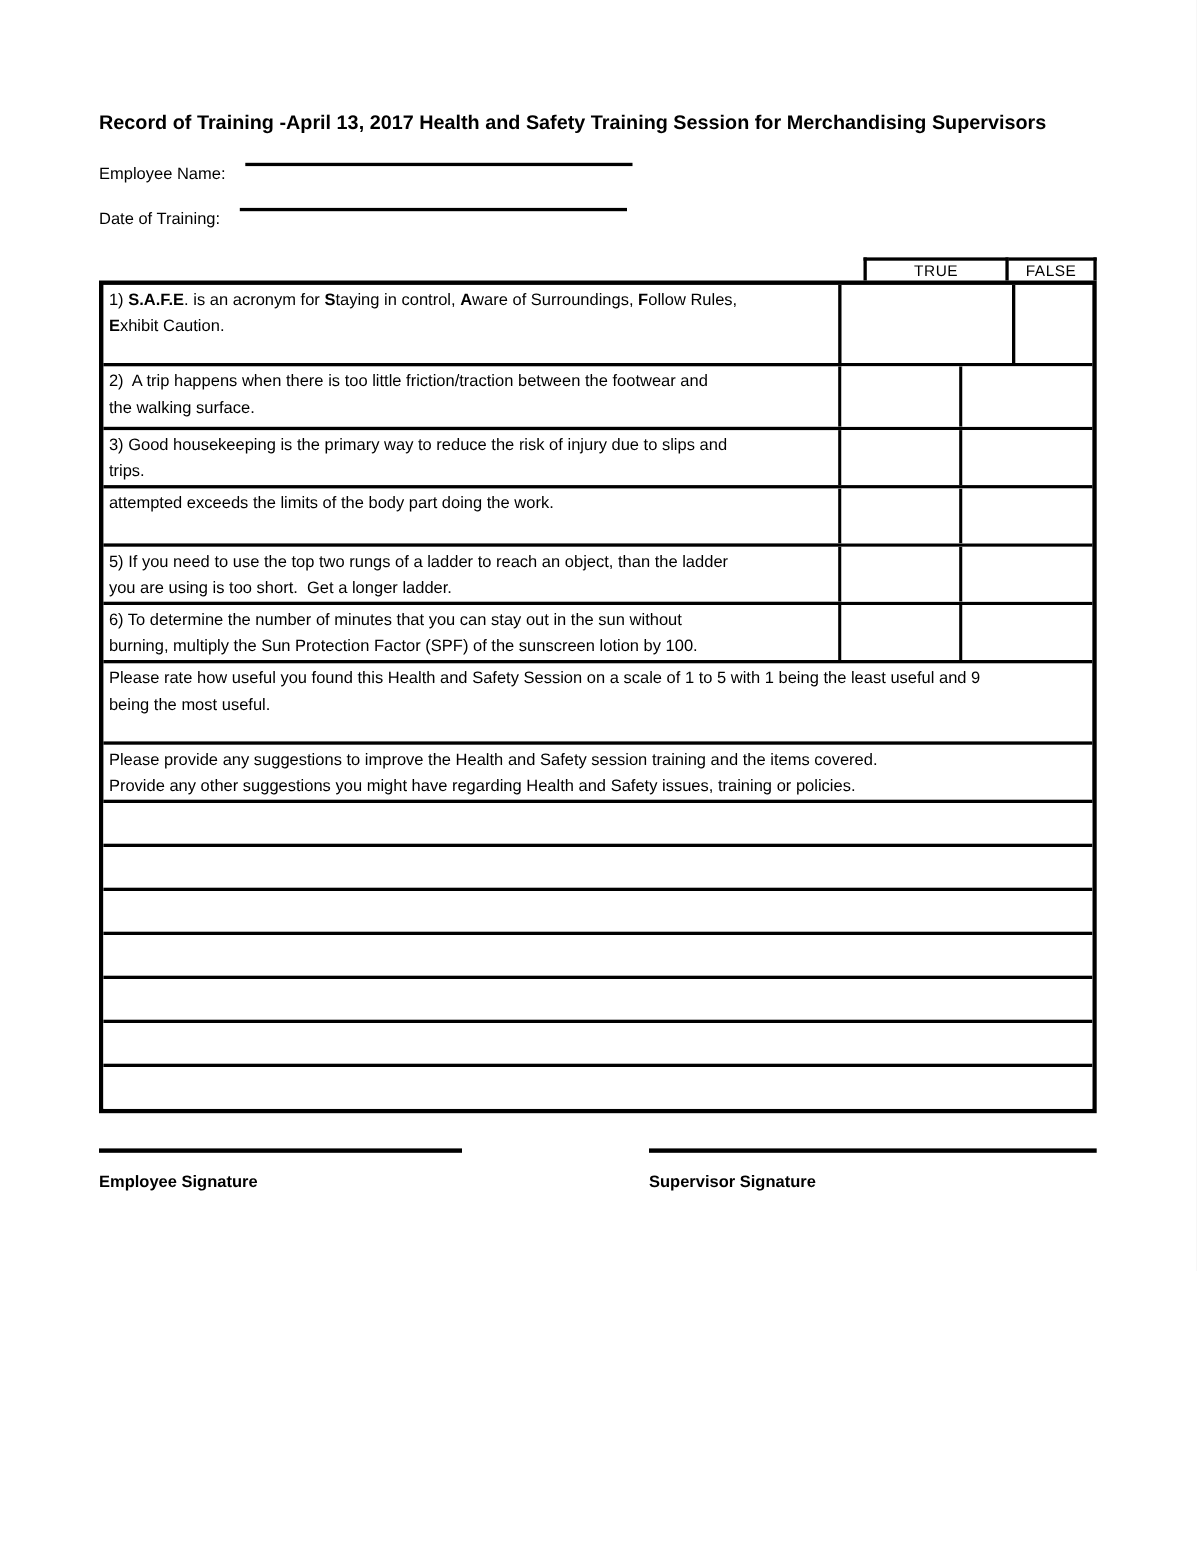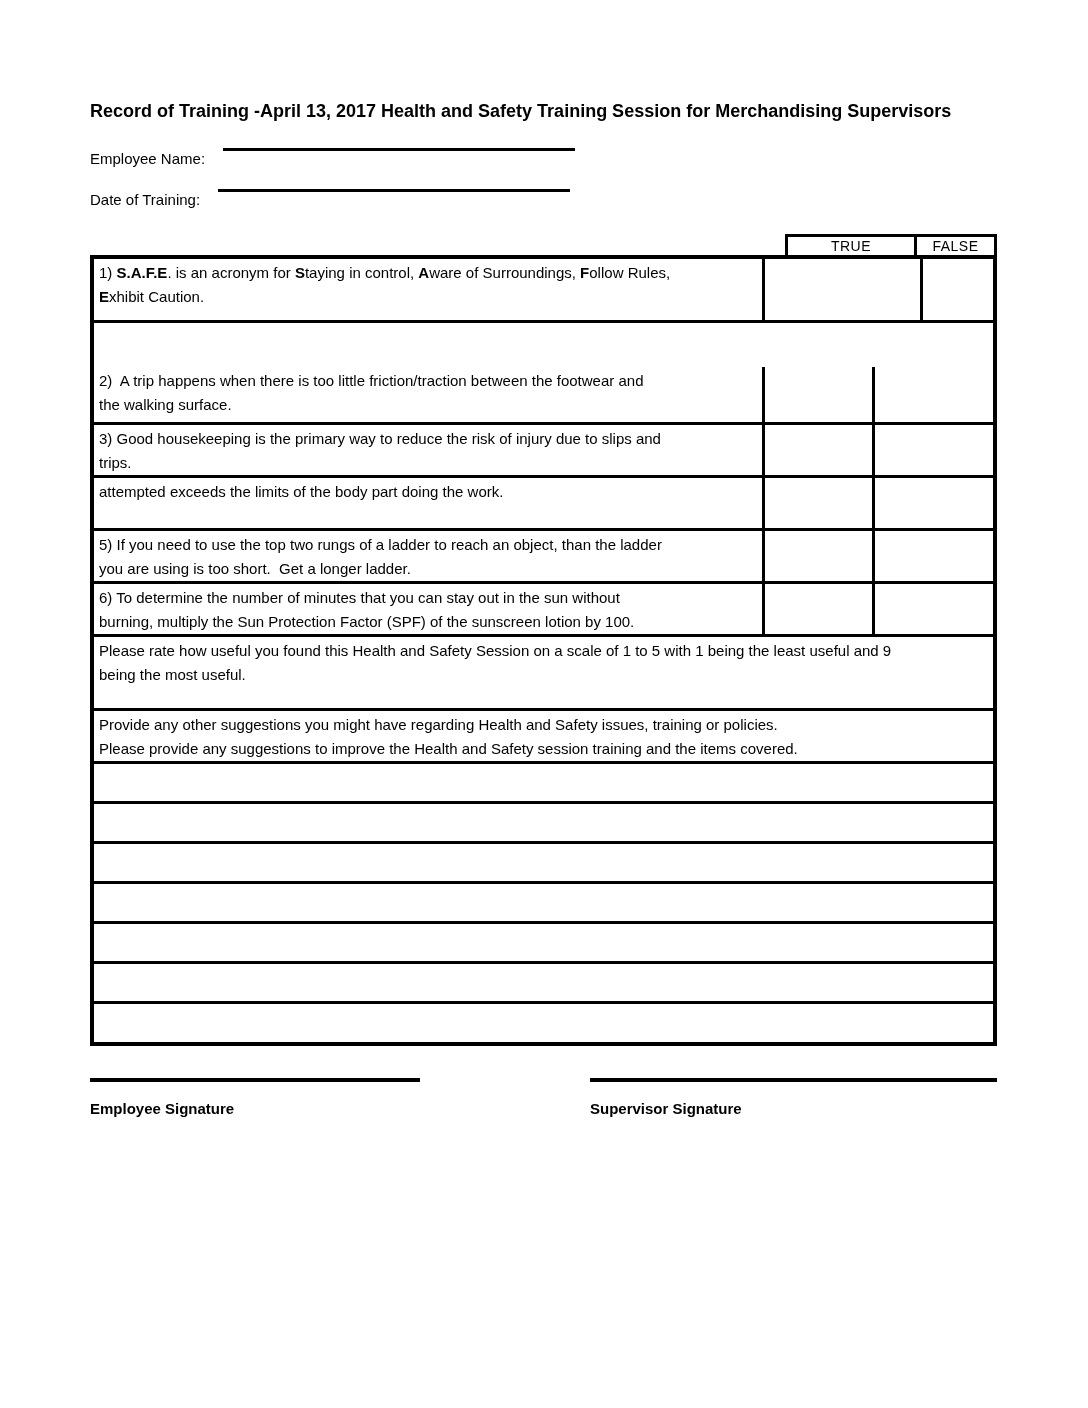--- a/index.html
+++ b/index.html
@@ -22,22 +22,22 @@
   .tf-header{display:flex;height:21px;margin-top:23px;}
   .tf-spacer{width:675px;}
   .tf-cell{box-sizing:border-box;border:3px solid #000;border-bottom:none;
     display:flex;align-items:center;justify-content:center;font-size:14px;letter-spacing:.5px;}
   .tf-true{width:132px;margin-left:20px;}
   .tf-false{width:120px;border-left:none;flex:1;}
 
   
   .quiz-table{box-sizing:border-box;width:907px;border:4px solid #000;}
   .quiz-row{display:flex;box-sizing:border-box;border-bottom:3px solid #000;overflow:hidden;}
-  #quiz-rows .quiz-row:nth-child(1){height:64px;gap:48px;}
-  #quiz-rows .quiz-row:nth-child(2){height:58px;margin-top:44px;}
+  #quiz-rows .quiz-row:nth-child(1){height:74px;gap:48px;}
+  #quiz-rows .quiz-row:nth-child(2){height:58px;}
   #quiz-rows .quiz-row:nth-child(3),
   #quiz-rows .quiz-row:nth-child(4),
   #quiz-rows .quiz-row:nth-child(5),
   #quiz-rows .quiz-row:nth-child(6){height:53px;}
   .cell-statement{box-sizing:border-box;width:671px;border-right:3px solid #000;padding:2px 5px;}
   .stmt-line{font-size:15px;line-height:24px;white-space:pre;}
   .cell-ans{box-sizing:border-box;width:110px;border-right:3px solid #000;background:#fff;}
   .cell-ans.last{flex:1;border-right:none;}
 
   .rating-row{box-sizing:border-box;height:74px;border-bottom:3px solid #000;padding:2px 5px;overflow:hidden;}
@@ -127,22 +127,22 @@
 
       <div class="rating-row">
         <div class="stmt-line">Please rate how useful you found this Health and Safety Session on a scale of 1 to 5 with 1 being the least useful and 9</div>
         <div class="stmt-line">being the most useful.</div>
         <div class="scale-line">
           <span id="scale-numbers" class="contents"><span class="scale-num">1</span><span class="scale-num">2</span><span class="scale-num">3</span><span class="scale-num">4</span><span class="scale-num">5</span></span>
         </div>
       </div>
 
       <div class="sugg-row">
+        <div class="stmt-line">Please provide any suggestions to improve the Health and Safety session training and the items covered.</div>
         <div class="stmt-line">Provide any other suggestions you might have regarding Health and Safety issues, training or policies.</div>
-        <div class="stmt-line">Please provide any suggestions to improve the Health and Safety session training and the items covered.</div>
       </div>
 
       <div id="empty-rows" class="contents"><div class="empty-row"></div><div class="empty-row"></div><div class="empty-row"></div><div class="empty-row"></div><div class="empty-row"></div><div class="empty-row"></div><div class="empty-row"></div></div>
     </div>
 
     <div class="sig-row">
       <div class="sig-block">
         <div class="sig-line"></div>
         <div class="sig-label">Employee Signature</div>
       </div>

